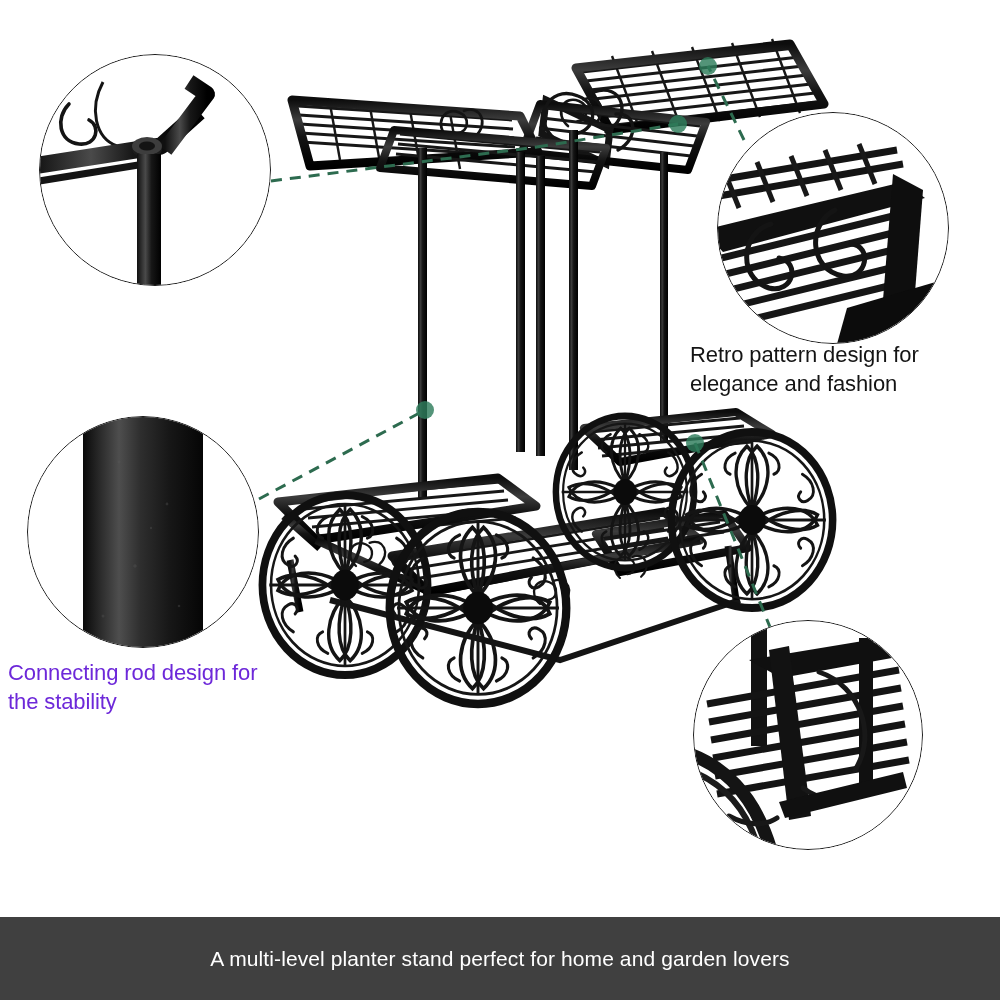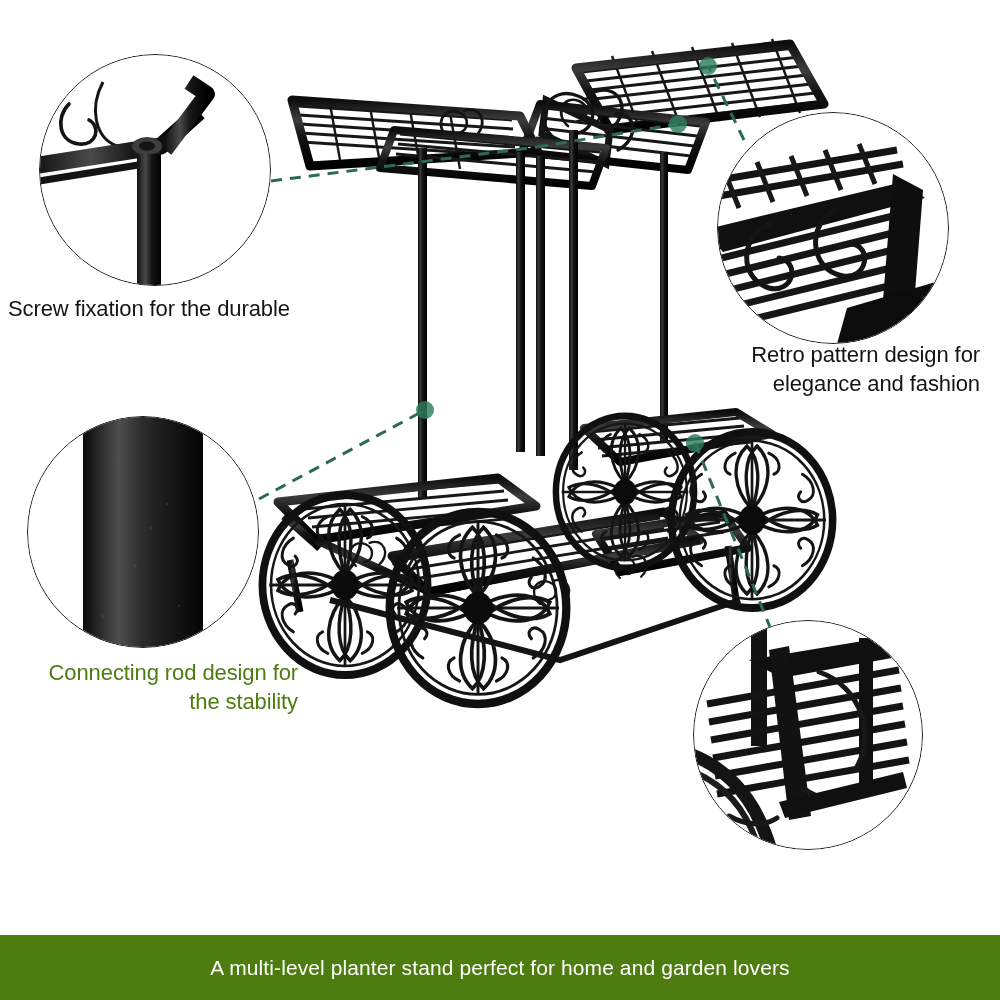--- a/index.html
+++ b/index.html
@@ -42,21 +42,21 @@
 
   
   .caption {
     position: absolute;
     color: #141414;
     font-size: 22px;
     line-height: 29px;
     letter-spacing: -0.1px;
     white-space: pre-line;
   }
-  .caption.center { text-align: right; }
+  .caption.center { text-align: left; }
   .caption.left { text-align: left; }
 
   
   #connectors { position: absolute; left: 0; top: 0; width: 1000px; height: 935px; pointer-events: none; }
 
   
   #banner {
     position: absolute;
     left: 0; bottom: 0;
     width: 1000px; height: 65px;
@@ -320,21 +320,20 @@
 
         <ellipse cx="108" cy="95" rx="15" ry="9" fill="#1c1c1c"></ellipse>
         <ellipse cx="108" cy="92" rx="15" ry="9" fill="#3d3d3d"></ellipse>
         <ellipse cx="108" cy="92" rx="8" ry="4.5" fill="#141414"></ellipse>
 
         <rect x="98" y="100" width="24" height="140" fill="url(#postG)"></rect>
       </g>
     </svg>
     <div class="callout-ring" style="border-color: rgb(26, 26, 26);"></div>
   </div>
-  <div class="caption left" style="left: 8px; top: 294px; width: 320px; color: rgb(20, 20, 20);">Screw fixation for the durable</div>
 
   <div class="callout" style="left:717px; top:112px; width:232px; height:232px;">
     <svg class="callout-svg" width="232" height="232" viewBox="0 0 232 232">
       <defs>
         <clipPath id="clip2">
             <circle cx="116" cy="116" r="115"></circle>
           </clipPath>
       </defs>
       <g clip-path="url(#clip2)">
         <rect width="232" height="232" fill="#fff"></rect>
@@ -399,21 +398,21 @@
             <circle cx="140" cy="88" r="1.4"></circle>
           <circle cx="108" cy="150" r="1.8"></circle>
             <circle cx="152" cy="190" r="1.3"></circle>
           <circle cx="76" cy="200" r="1.5"></circle>
             <circle cx="124" cy="112" r="1.2"></circle>
         </g>
       </g>
     </svg>
     <div class="callout-ring" style="border-color: rgb(26, 26, 26);"></div>
   </div>
-  <div class="caption center" style="left: 8px; top: 658px; width: 290px; color: #4d7c0f;">Connecting rod design for
+  <div class="caption center" style="left: 8px; top: 658px; width: 290px; color: #6d28d9;">Connecting rod design for
 the stability</div>
 
   <div class="callout" style="left:693px; top:620px; width:230px; height:230px;">
     <svg class="callout-svg" width="230" height="230" viewBox="0 0 230 230">
       <defs>
         <clipPath id="clip4">
             <circle cx="115" cy="115" r="114"></circle>
           </clipPath>
       </defs>
       <g clip-path="url(#clip4)">
@@ -444,17 +443,17 @@
           <path d="M110,168 C128,182 150,182 160,170"></path>
           <path d="M36,196 C54,206 72,206 84,198"></path>
         </g>
 
         <path d="M86,182 L210,152 L214,168 L92,198 Z" fill="#101010"></path>
       </g>
     </svg>
     <div class="callout-ring" style="border-color: rgb(26, 26, 26);"></div>
   </div>
 
-  <div id="banner" style="background: #4d7c0f; height: 65px; margin-top: 16px;">
+  <div id="banner" style="background: #404040; height: 83px; margin-top: 16px;">
     <span id="banner-text" style="color: rgb(255, 255, 255);">A multi-level planter stand perfect for home and garden lovers</span>
   </div>
 
 </div>
 
 </body></html>

